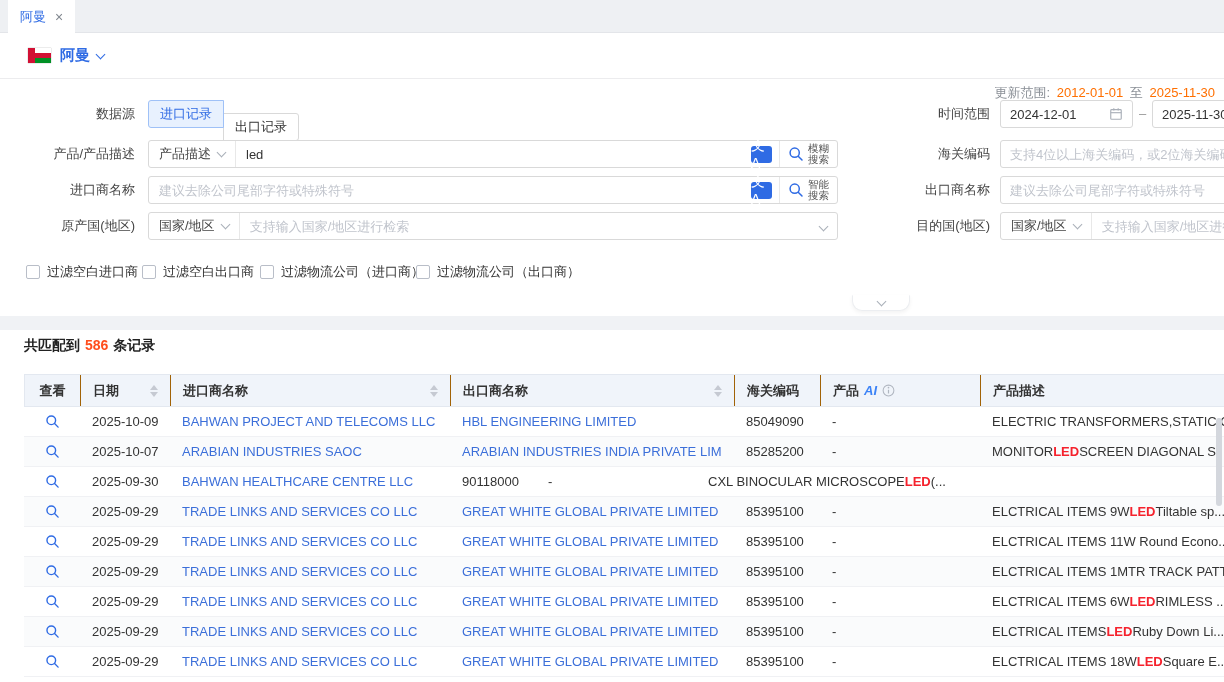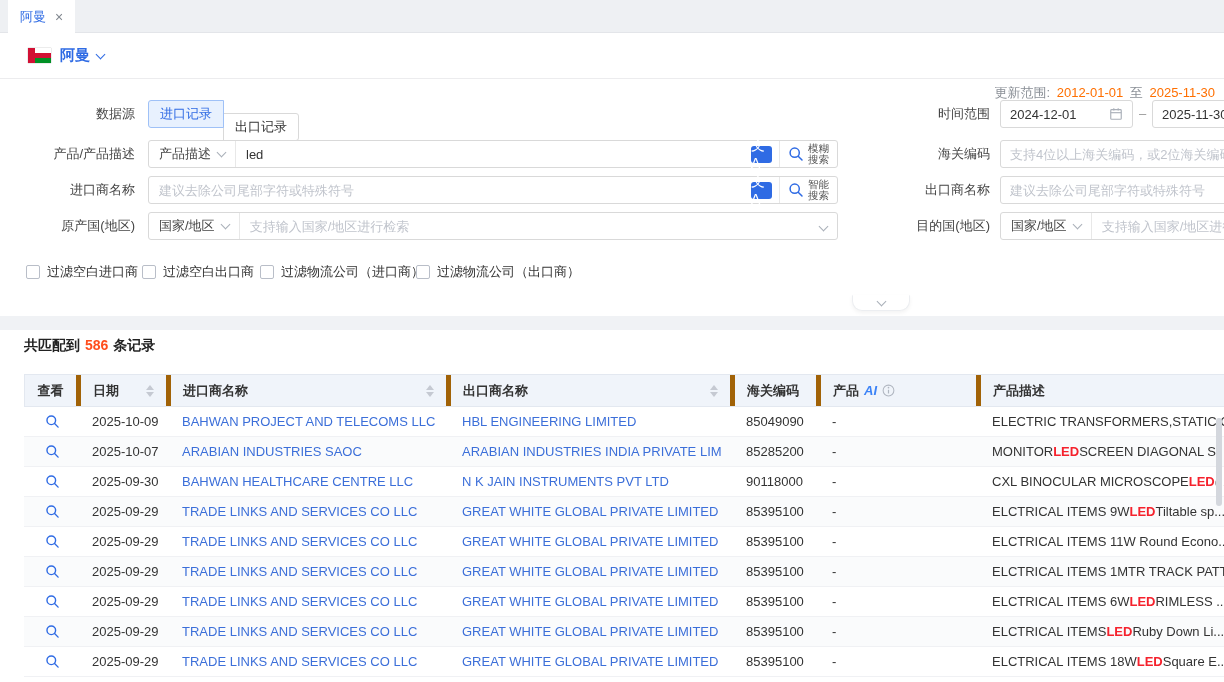--- a/index.html
+++ b/index.html
@@ -56,21 +56,21 @@
   .collapse .chev { margin-top:2px; }
 
   .strip { position:absolute; top:316px; left:0; width:100%; height:14px; background:#f0f2f5; }
 
   
   .count { position:absolute; left:24px; top:337px; font-size:14px; font-weight:bold; color:#222; }
   .count .num { color:var(--count); margin:0 5px; }
 
   .table { position:absolute; left:24px; top:374px; width:1256px; }
   .thead { display:flex; height:33px; background:#f0f4fa; border:1px solid #e3e8f0; }
-  .th { display:flex; align-items:center; padding:0 12px; font-weight:bold; color:#333; border-right:5px solid #a16207; overflow:hidden; white-space:nowrap; }
+  .th { display:flex; align-items:center; padding:0 12px; font-weight:bold; color:#333; border-right:1px solid #a16207; overflow:hidden; white-space:nowrap; }
   .th:last-child { border-right:none; }
   .th.center { justify-content:center; padding:0; }
   .sort { display:flex; flex-direction:column; gap:2px; margin-left:auto; padding-left:8px; cursor:pointer; }
   .sort .up { width:0; height:0; border-left:4px solid transparent; border-right:4px solid transparent; border-bottom:5px solid #c5c9d2; }
   .sort .dn { width:0; height:0; border-left:4px solid transparent; border-right:4px solid transparent; border-top:5px solid #c5c9d2; }
   .ai { color:#3b82f6; font-weight:bold; font-style:italic; margin:0 5px; }
   .info { color:#b0b6c0; display:flex; }
 
   .tbody .trow { display:flex; height:30px; background:#fff; border-bottom:1px solid #f0f1f4; }
   .tbody .trow.alt { background:#fafbfc; }
@@ -324,23 +324,20 @@
         <svg width="15" height="15" viewBox="0 0 16 16">
                 <circle cx="6.7" cy="6.7" r="4.6" fill="none" stroke="currentColor" stroke-width="1.5"></circle>
                 <line x1="10.2" y1="10.2" x2="14" y2="14" stroke="currentColor" stroke-width="1.5" stroke-linecap="round"></line>
               </svg>
       </span>
     </div>
     <div class="td c1">2025-09-30</div>
     <div class="td c2">
             <span class="link">BAHWAN HEALTHCARE CENTRE LLC</span>
           </div>
-    <div class="td c3">
-            <span class="link">N K JAIN INSTRUMENTS PVT LTD</span>
-          </div>
     <div class="td c4">90118000</div>
     <div class="td c5">-</div>
     <div class="td c6">
             <span>CXL BINOCULAR MICROSCOPE </span>
             <span class="hl">LED</span>
             <span> (...</span>
           </div>
   </div>
         <div class="trow alt">
     <div class="td c0">

